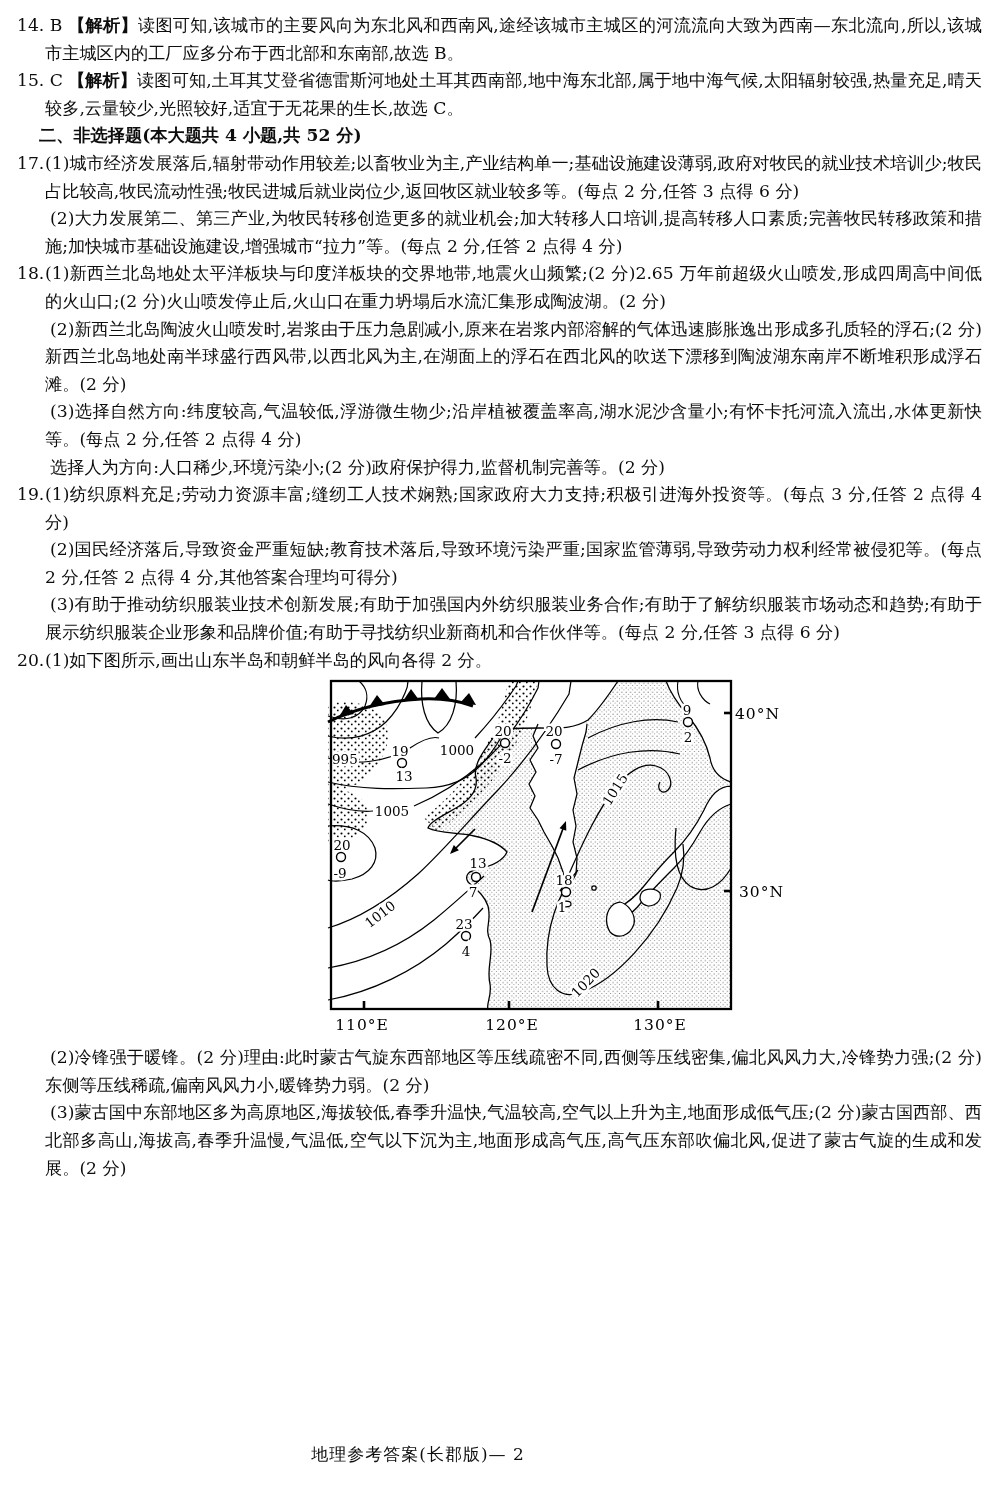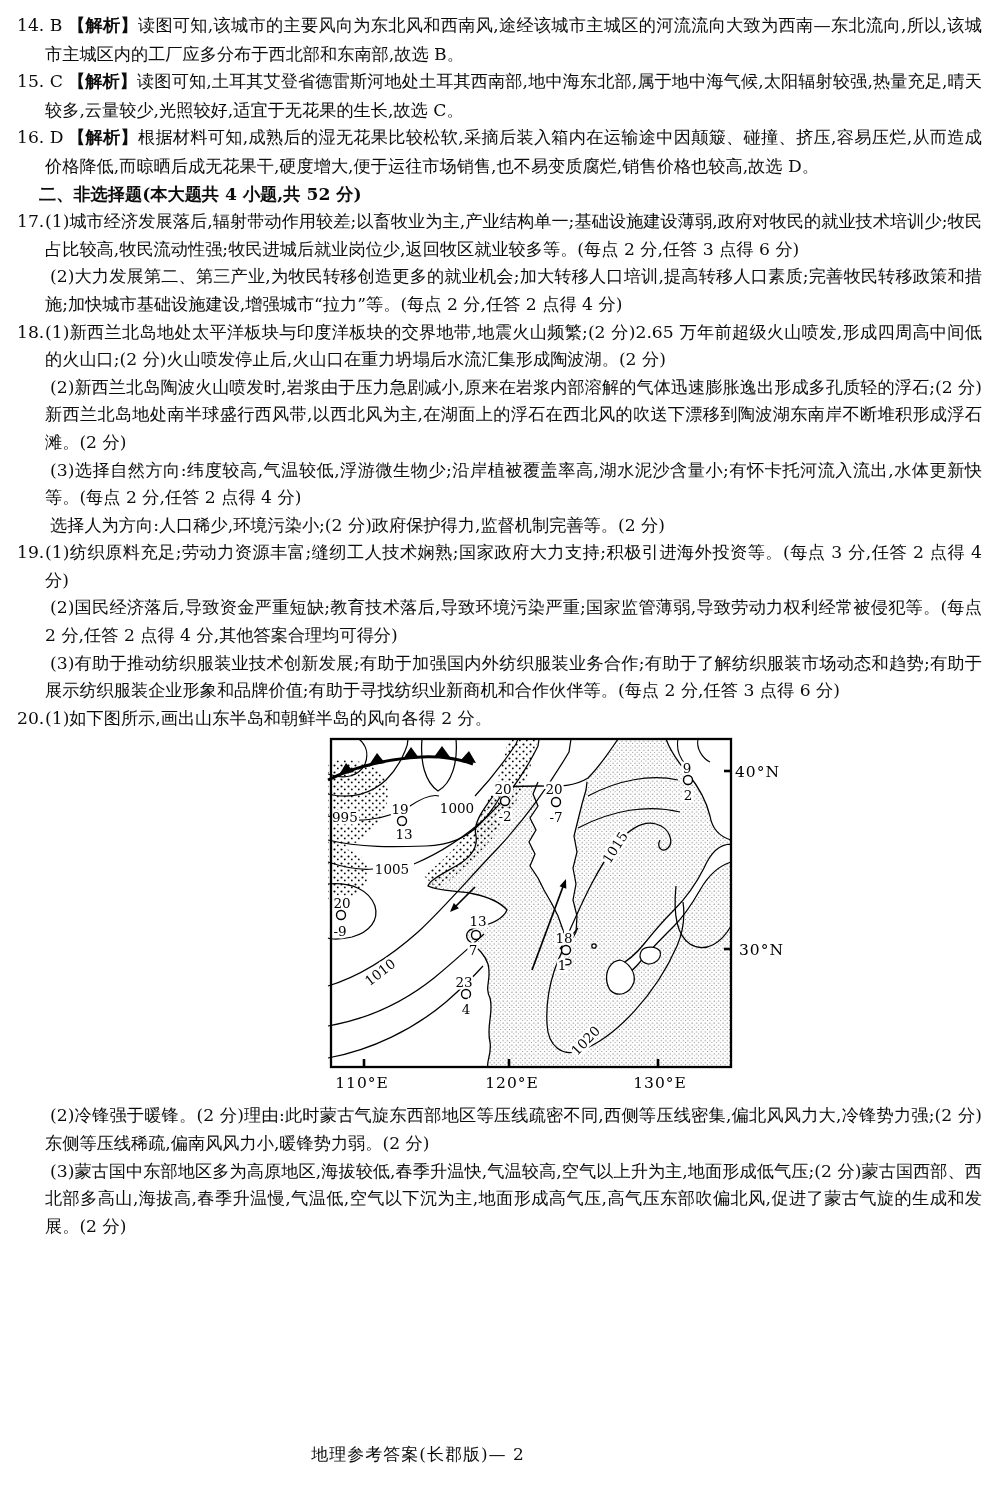--- a/index.html
+++ b/index.html
@@ -8,21 +8,21 @@
     font-family:"DejaVu Serif","Liberation Serif",serif;
     font-size:17.2px;line-height:27.6px;color:#0d0d0d;
     -webkit-font-smoothing:antialiased;
   }
   .content{padding:12px 18px 0 0;}
   .qa{position:relative;padding-left:45px;}
   .qa .qnum{position:absolute;left:17px;top:0;white-space:nowrap;}
   .qa p{margin:0;text-align:justify;}
   .choice p{text-indent:23px;}
   .qa p.sub{text-indent:5px;}
-  .tag{font-weight:bold;font-family:Liberation Mono, monospace;}
+  .tag{font-weight:bold;}
   .sec-head{font-weight:bold;padding-left:39px;margin:0;}
   .figure-wrap{margin:4px 0 2px 281px;width:468px;height:364px;}
   svg text{font-family:"DejaVu Serif","Liberation Serif",serif;fill:#000;
            paint-order:stroke;stroke:#fff;stroke-width:0;}
   svg text.halo{stroke:#fff;stroke-width:5px;}
   .footer{position:absolute;top:1441px;left:0;width:836px;text-align:center;
           font-size:17px;letter-spacing:1px;}
 </style>
 </head>
 <body>
@@ -32,24 +32,20 @@
   <div class="qa choice">
     <span class="qnum">14. B</span>
     <p><span class="tag">【解析】</span><span>读图可知,该城市的主要风向为东北风和西南风,途经该城市主城区的河流流向大致为西南—东北流向,所以,该城市主城区内的工厂应多分布于西北部和东南部,故选 B。</span></p>
   </div>
 
   <div class="qa choice">
     <span class="qnum">15. C</span>
     <p><span class="tag">【解析】</span><span>读图可知,土耳其艾登省德雷斯河地处土耳其西南部,地中海东北部,属于地中海气候,太阳辐射较强,热量充足,晴天较多,云量较少,光照较好,适宜于无花果的生长,故选 C。</span></p>
   </div>
 
-  <div class="qa choice">
-    <span class="qnum">16. D</span>
-    <p><span class="tag">【解析】</span><span>根据材料可知,成熟后的湿无花果比较松软,采摘后装入箱内在运输途中因颠簸、碰撞、挤压,容易压烂,从而造成价格降低,而晾晒后成无花果干,硬度增大,便于运往市场销售,也不易变质腐烂,销售价格也较高,故选 D。</span></p>
-  </div>
 
   <p class="sec-head"><span>二、非选择题</span><span>(本大题共 4 小题,共 52 分)</span></p>
 
   <div class="qa">
     <span class="qnum">17.</span>
     <p>(1)城市经济发展落后,辐射带动作用较差;以畜牧业为主,产业结构单一;基础设施建设薄弱,政府对牧民的就业技术培训少;牧民占比较高,牧民流动性强;牧民进城后就业岗位少,返回牧区就业较多等。(每点 2 分,任答 3 点得 6 分)</p>
     <p class="sub">(2)大力发展第二、第三产业,为牧民转移创造更多的就业机会;加大转移人口培训,提高转移人口素质;完善牧民转移政策和措施;加快城市基础设施建设,增强城市“拉力”等。(每点 2 分,任答 2 点得 4 分)</p>
   </div>
 
   <div class="qa">

